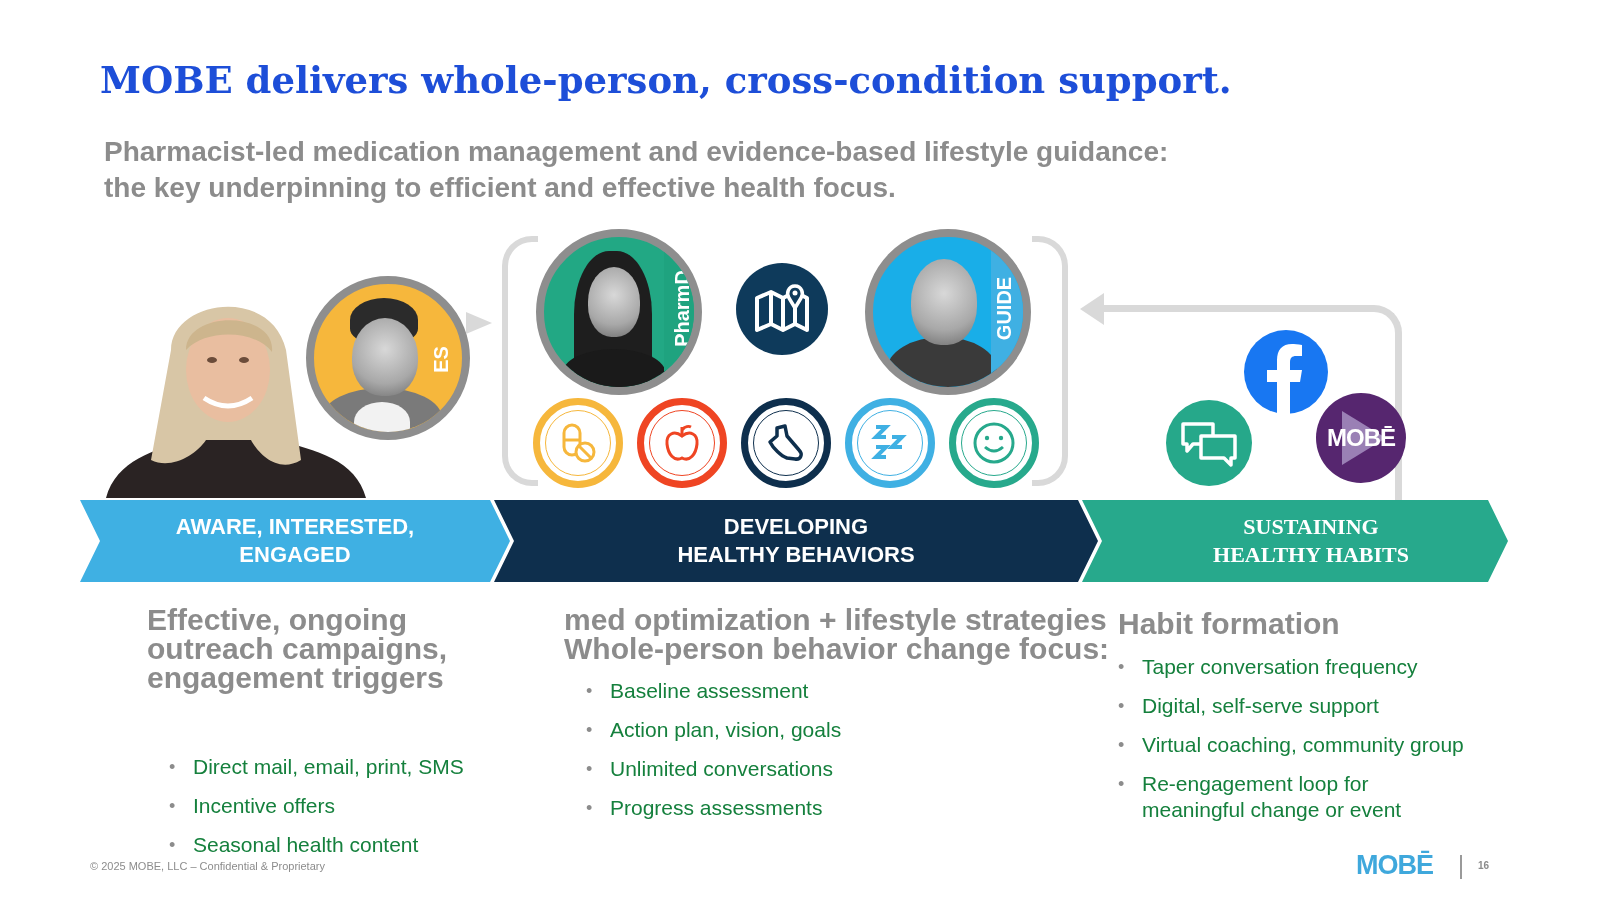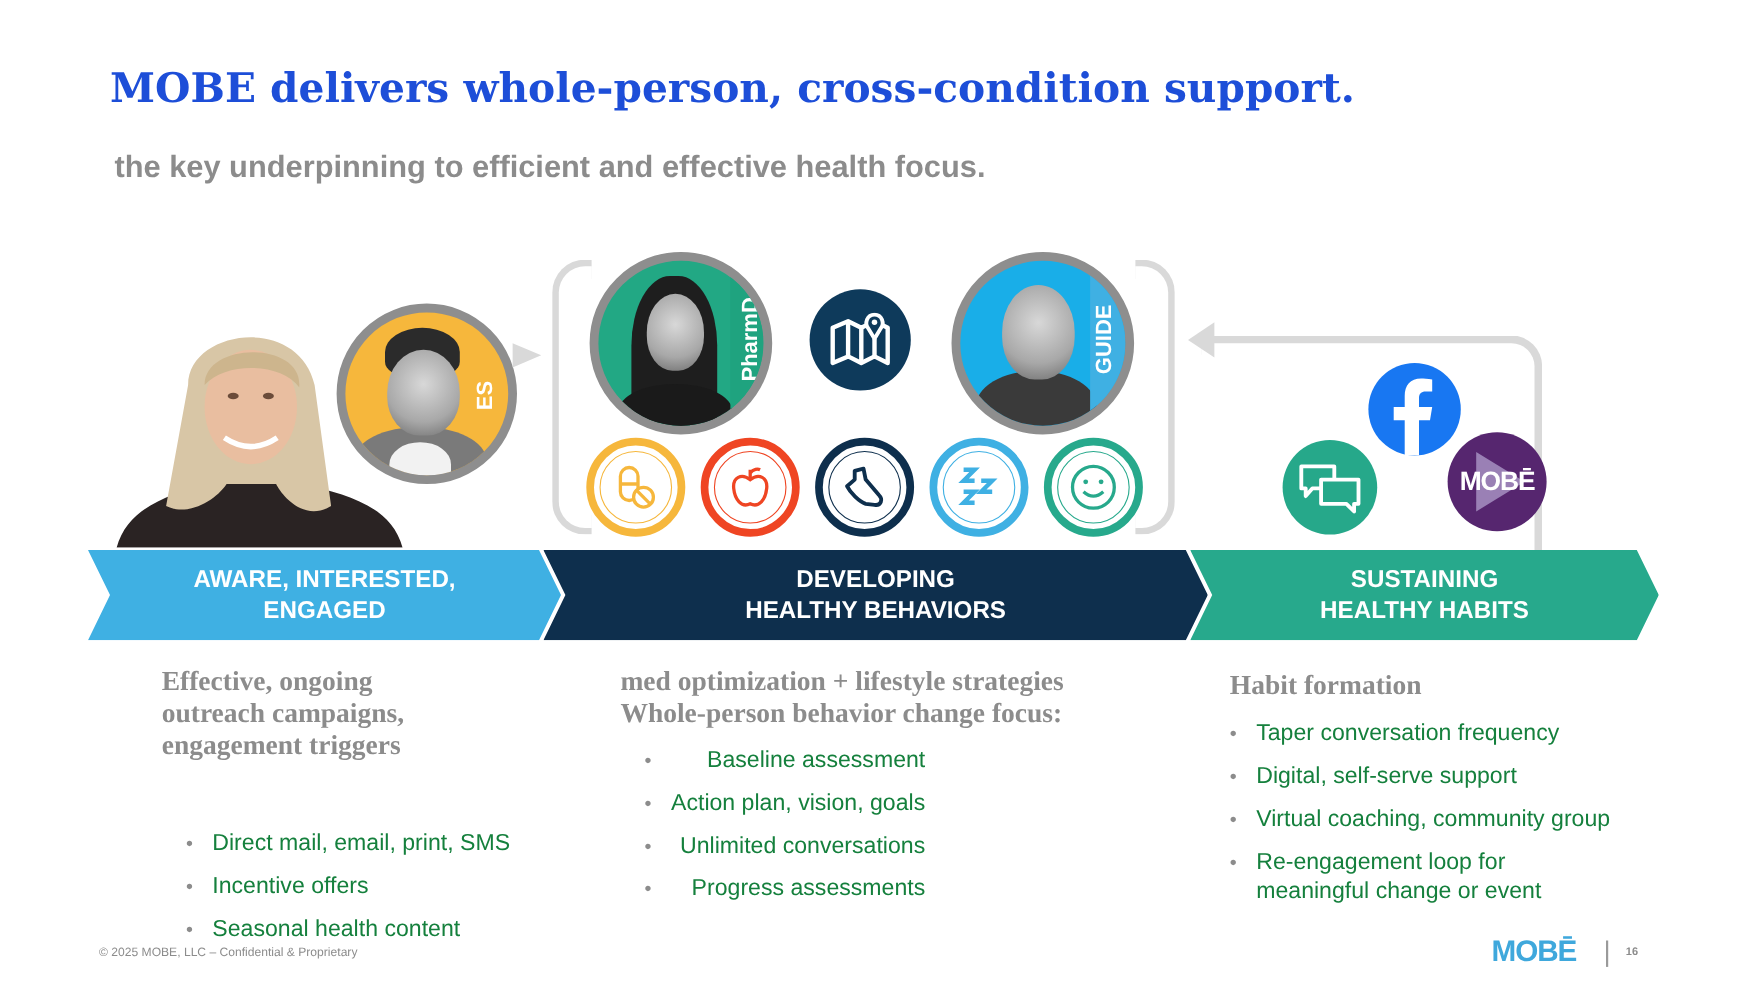--- a/index.html
+++ b/index.html
@@ -96,39 +96,40 @@
 
   
   .banner { position: absolute; top: 500px; height: 60px; }
   .banner svg { position: absolute; left: 0; top: 0; }
   .banner .label {
     position: absolute; top: 0; height: 82px; display: flex; align-items: center; justify-content: center;
     text-align: center; color: #fff; font-weight: bold; font-size: 22px; line-height: 28px;
   }
 
   
-  .col-head { position: absolute; font-weight: bold; font-size: 25px; color: #8c8c8c; line-height: 29px; font-family: Liberation Serif, serif; }
+  .col-head { position: absolute; font-weight: bold; font-size: 30px; color: #8c8c8c; line-height: 29px; }
   .bullets { position: absolute; list-style: none; }
   .bullets li {
     position: relative; font-size: 21px; color: #15803d; padding-left: 24px; margin-bottom: 13px; line-height: 26px;
   }
   .bullets li::before { content: "•"; position: absolute; left: 0; top: 0; font-size: 18px; color: #8c8c8c; }
 
   .footer-left { position: absolute; left: 90px; top: 860px; font-size: 11px; color: #8c8c8c; }
   .footer-logo {
     position: absolute; left: 1356px; top: 850px; font-size: 27px; font-weight: bold; color: #3fa8dc; letter-spacing: -1px;
   }
   .footer-sep { position: absolute; left: 1460px; top: 855px; width: 1.5px; height: 24px; background: #9a9a9a; }
   .footer-page { position: absolute; left: 1478px; top: 860px; font-size: 10px; font-weight: bold; color: #8c8c8c; }
 </style>
 </head>
 <body>
 
 <div class="title">MOBE delivers whole-person, cross-condition support.</div>
 <div class="subtitle">
+  <div>Pharmacist-led medication management and evidence-based lifestyle guidance:</div>
   <div>the key underpinning to efficient and effective health focus.</div>
 </div>
 
 <div class="big-person">
   <svg width="290" height="208" viewBox="0 0 290 208">
     <path d="M20 208 C30 170 70 160 100 150 L190 150 C230 160 270 170 280 208 Z" fill="#2a2323"></path>
     <path d="M85 60 C85 10 185 -5 200 60 L215 170 C190 185 170 160 165 150 L120 150 C110 165 85 180 65 170 Z" fill="#d8c6a6"></path>
     <ellipse cx="142" cy="80" rx="42" ry="52" fill="#e9bea0"></ellipse>
     <path d="M118 108 Q142 124 166 108" stroke="#fff" stroke-width="5" fill="none"></path>
     <ellipse cx="126" cy="70" rx="5" ry="3" fill="#6b4c3a"></ellipse>
@@ -257,21 +258,21 @@
     <div>
         <div>DEVELOPING</div>
         <div>HEALTHY BEHAVIORS</div>
       </div>
   </div>
 </div>
 <div class="banner" style="left:1082px; width:426px;">
   <svg width="426" height="82">
       <polygon points="0,0 406,0 426,41 406,82 0,82 20,41" fill="#27a98c"></polygon>
     </svg>
-  <div class="label" style="left:20px; width:386px;">
+  <div class="label" style="left:36px; width:386px;font-family:Liberation Serif, serif;">
     <div>
         <div>SUSTAINING</div>
         <div>HEALTHY HABITS</div>
       </div>
   </div>
 </div>
 
 <div class="col-head" style="left:147px; top:605px;">
   <div>Effective, ongoing</div>
   <div>outreach campaigns,</div>
@@ -280,21 +281,21 @@
 <ul class="bullets" style="left:169px; top:706px;margin-top:48px;">
   <li>Direct mail, email, print, SMS</li>
   <li>Incentive offers</li>
   <li>Seasonal health content</li>
 </ul>
 
 <div class="col-head" style="left:564px; top:605px;">
   <div>med optimization + lifestyle strategies</div>
   <div>Whole-person behavior change focus:</div>
 </div>
-<ul class="bullets" style="left:586px; top:678px;text-align:right;">
+<ul class="bullets" style="left:586px; top:678px;">
   <li>Baseline assessment</li>
   <li>Action plan, vision, goals</li>
   <li>Unlimited conversations</li>
   <li>Progress assessments</li>
 </ul>
 
 <div class="col-head" style="left:1118px; top:609px;">
   <div>Habit formation</div>
 </div>
 <ul class="bullets" style="left:1118px; top:654px; width:380px;">

